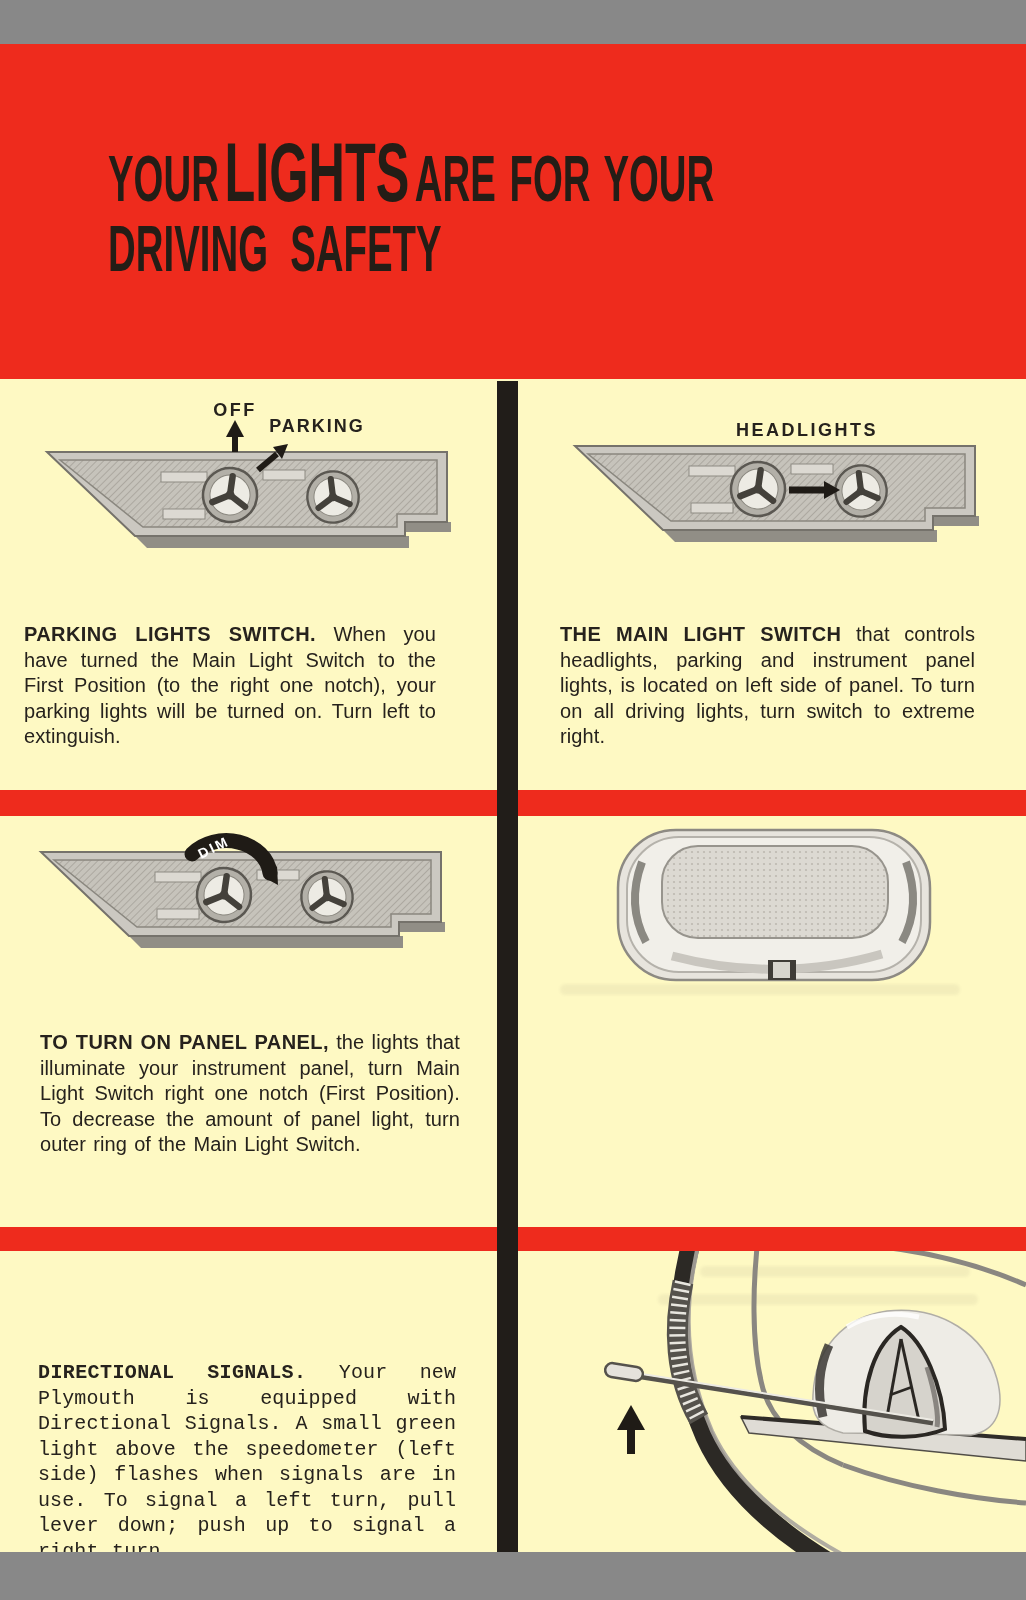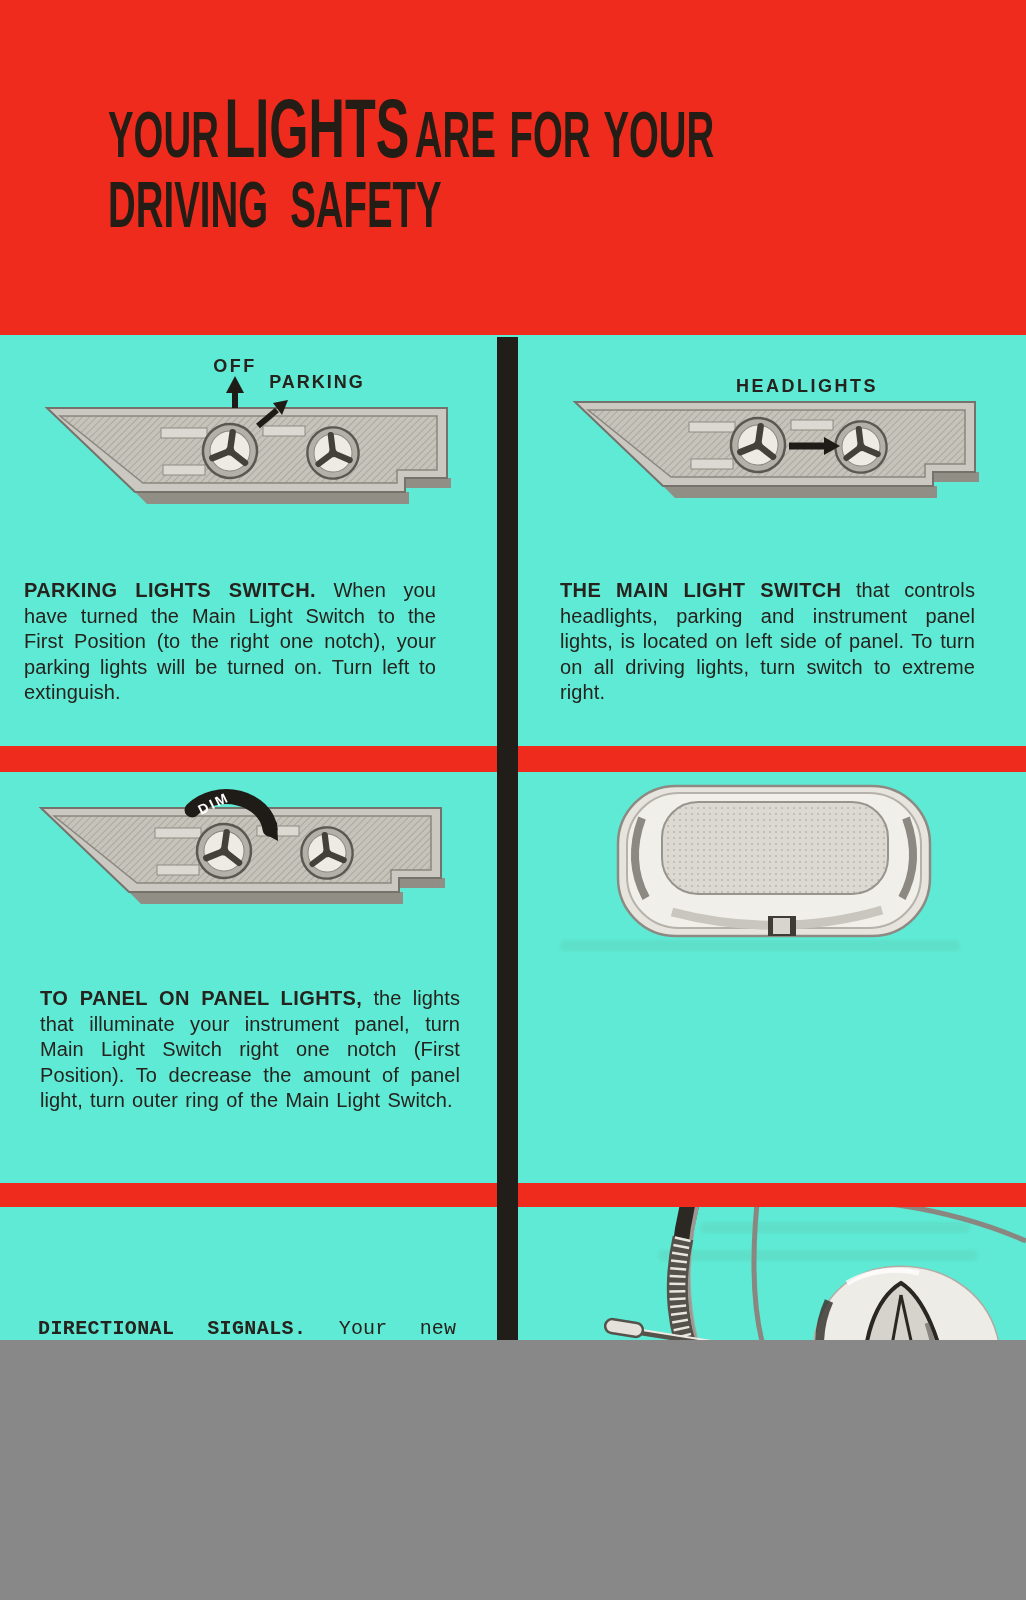--- a/index.html
+++ b/index.html
@@ -1,17 +1,17 @@
 <!DOCTYPE html>
 <html><head>
 <meta charset="utf-8">
 <style>
   html,body{margin:0;padding:0;background:#888;}
-  .page{position:relative;width:1026px;height:1340px;overflow:hidden;
-        background:#5eead4;font-family:"Liberation Sans","DejaVu Sans",sans-serif;}
+  .page{position:relative;width:1026px;height:1508px;overflow:hidden;
+        background:#fef9c3;font-family:"Liberation Sans","DejaVu Sans",sans-serif;margin-top:44px;}
   
   .banner{position:absolute;left:0;top:0;width:1026px;height:335px;background:#ee2b1d;}
   .banner-title{position:absolute;left:108px;top:86px;color:#241d16;font-weight:700;white-space:nowrap;}
   .t-line{display:block;transform:scaleX(0.60);transform-origin:left top;word-spacing:0.30em;}
   .t-line1{height:84px;line-height:84px;}
   .t-line2{height:64px;line-height:70px;}
   .t-sm{font-size:64px;}
   .t-lg{font-size:84px;}
   
   .v-divider{position:absolute;left:497px;top:337px;width:21px;height:1263px;background:#211d19;z-index:3;}
@@ -132,21 +132,21 @@
     <rect x="27" y="23" width="294" height="135" rx="52" fill="#f1efe9" stroke="#b5b2ab" stroke-width="2"></rect>
     <rect x="62" y="32" width="226" height="92" rx="36" fill="url(#dots)" stroke="#97948d" stroke-width="2"></rect>
     <path d="M 42,48 C 32,75 32,102 46,128" fill="none" stroke="#55524c" stroke-width="8" opacity="0.65"></path>
     <path d="M 306,48 C 316,75 316,102 302,128" fill="none" stroke="#55524c" stroke-width="8" opacity="0.65"></path>
     <path d="M 72,142 C 140,160 214,160 282,140" fill="none" stroke="#c9c6bf" stroke-width="9"></path>
     <rect x="168" y="146" width="28" height="20" fill="#3f3c37"></rect>
     <rect x="173" y="148" width="17" height="16" fill="#d8d5ce"></rect>
   </svg>
 
   <p class="para" style="left:40px;top:966px;width:420px;">
-    <b>TO PANEL ON PANEL LIGHTS,</b>
+    <b>TO TURN ON PANEL PANEL,</b>
     <span>the lights that illuminate your instrument panel, turn Main Light Switch right one notch (First Position). To decrease the amount of panel light, turn outer ring of the Main Light Switch.</span>
   </p>
 
 
   <p class="para" style="left:38px;top:1296px;width:418px;font-family:Liberation Mono, monospace;">
     <b>DIRECTIONAL SIGNALS.</b>
     <span>Your new Plymouth is equipped with Directional Signals. A small green light above the speedometer (left side) flashes when signals are in use. To signal a left turn, pull lever down; push up to signal a right turn.</span>
   </p>
 
   <svg class="fig" style="left:513px;top:1183px;" width="513" height="417" viewBox="0 0 513 417">

